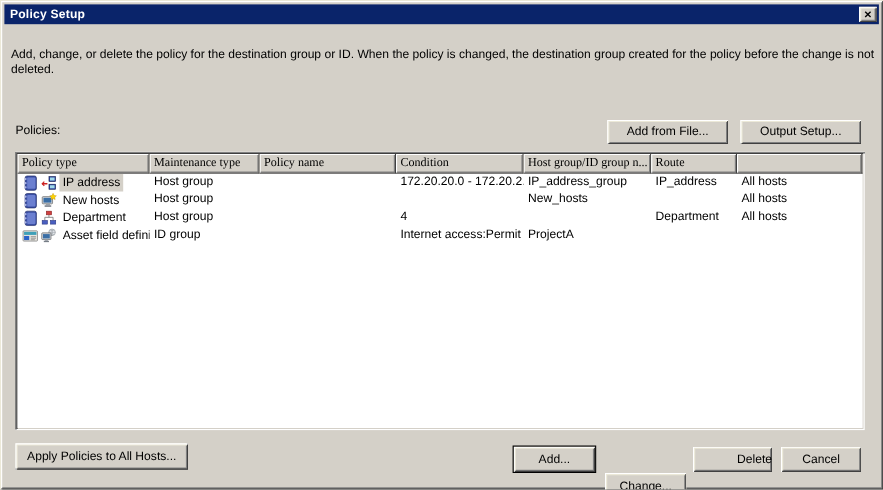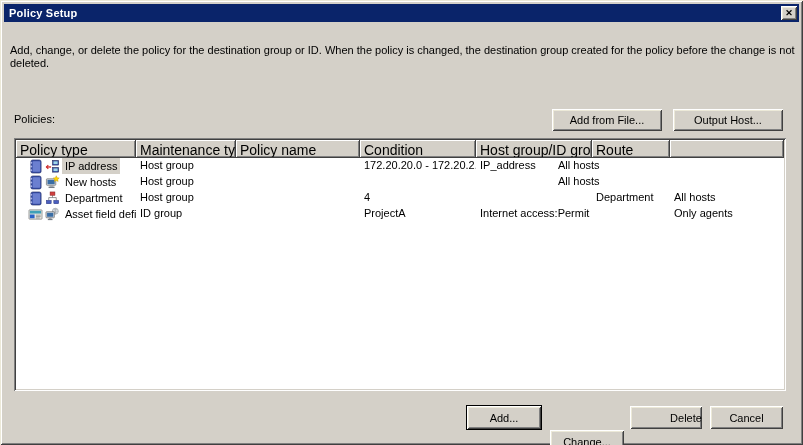--- a/index.html
+++ b/index.html
@@ -68,54 +68,54 @@
   .lv-header{
     display:flex;height:18px;flex:none;background:#D4D0C8;
   }
   .hcell{
     flex:none;height:18px;
     background:#D4D0C8;
     box-shadow: inset 1px 1px 0 #ffffff, inset -1px -1px 0 #808080;
     border-right:1px solid #404040;border-bottom:1px solid #404040;
     padding:2px 0 8px 4px;
     white-space:nowrap;overflow:hidden;
-    font-size:14px;cursor:default;
+    font-size:11px;cursor:default;font-family:Liberation Serif, serif;
   }
   .hcell.fill{flex:1 1 auto;}
   .lv-body{flex:1 1 auto;background:#fff;overflow:hidden;}
   .lrow{
     display:flex;height:16px;align-items:center;cursor:default;
   }
   .lcell{
     flex:none;height:16px;line-height:15px;
     padding-left:4px;
     white-space:nowrap;overflow:hidden;
     font-size:11px;
   }
-  .lcell.first{display:flex;align-items:center;padding-left:12px;}
+  .lcell.first{display:flex;align-items:center;padding-left:4px;}
   .ricon{width:15px;height:15px;flex:none;margin-right:2px;display:inline-flex;}
   .ricon svg{width:15px;height:15px;}
   .rlabel{padding:1px 3px;}
   .rlabel.sel{background:#D4D0C8;}
 </style>
 </head>
 <body>
 
 <div class="dialog">
   <div class="titlebar">
     <span class="title">Policy Setup</span>
     <button class="close-btn">✕</button>
   </div>
 
   <div class="desc">Add, change, or delete the policy for the destination group or ID. When the policy is changed, the destination group created for the policy before the change is not deleted.</div>
 
   <div class="policies-label">Policies:</div>
 
   <button class="btn btn-add-file">Add from File...</button>
-  <button class="btn btn-output-file">Output Host...</button>
+  <button class="btn btn-output-file">Output Setup...</button>
 
   <div class="listview">
     <div class="lv-header">
         <div class="hcell" style="width: 120px;">Policy type</div>
         <div class="hcell" style="width: 100px;">Maintenance type</div>
         <div class="hcell" style="width: 124px;">Policy name</div>
         <div class="hcell" style="width: 116px;">Condition</div>
         <div class="hcell" style="width: 116px;">Host group/ID group n...</div>
         <div class="hcell" style="width: 78px;">Route</div>
         <div class="hcell fill" style="width: 20px;"></div>
@@ -140,20 +140,21 @@
                 <rect x="9" y="2.5" width="4.5" height="3" fill="#9fd8e8"></rect>
                 <rect x="8" y="9" width="6.5" height="5" fill="#2a3f9e" stroke="#101840" stroke-width="0.5"></rect>
                 <rect x="9" y="10" width="4.5" height="3" fill="#9fd8e8"></rect>
               </svg>
             </span>
             <span class="rlabel sel">IP address</span>
           </div>
           <div class="lcell" style="width: 100px;">Host group</div>
           <div class="lcell" style="width: 124px;"></div>
           <div class="lcell" style="width: 116px;">172.20.20.0 - 172.20.2...</div>
+          <div class="lcell" style="width: 116px;">IP_address_group</div>
           <div class="lcell" style="width: 78px;">IP_address</div>
           <div class="lcell" style="width: 91px;">All hosts</div>
           <div class="lcell" style="width: 20px;"></div>
         </div>
         <div class="lrow">
           <div class="lcell first" style="width: 120px;">
             <span class="ricon">
               <svg viewBox="0 0 16 16">
                 <rect x="3" y="1" width="11" height="14" rx="2" fill="#3a4fa5" stroke="#1a2560" stroke-width="0.6"></rect>
                 <rect x="5" y="2.5" width="8" height="11" rx="1" fill="#6b7fd0"></rect>
@@ -169,20 +170,21 @@
                 <rect x="5" y="11" width="4" height="1.4" fill="#9aa0a8"></rect>
                 <rect x="3.8" y="12.4" width="6.4" height="1.5" fill="#767d86"></rect>
                 <path d="M12 0.8l1 2.1 2.2 0.3-1.6 1.5 0.4 2.2-2-1.1-2 1.1 0.4-2.2-1.6-1.5 2.2-0.3z" fill="#ffd400" stroke="#b98d00" stroke-width="0.4"></path>
               </svg>
             </span>
             <span class="rlabel">New hosts</span>
           </div>
           <div class="lcell" style="width: 100px;">Host group</div>
           <div class="lcell" style="width: 124px;"></div>
           <div class="lcell" style="width: 116px;"></div>
+          <div class="lcell" style="width: 116px;">New_hosts</div>
           <div class="lcell" style="width: 78px;"></div>
           <div class="lcell" style="width: 91px;">All hosts</div>
           <div class="lcell" style="width: 20px;"></div>
         </div>
         <div class="lrow">
           <div class="lcell first" style="width: 120px;">
             <span class="ricon">
               <svg viewBox="0 0 16 16">
                 <rect x="3" y="1" width="11" height="14" rx="2" fill="#3a4fa5" stroke="#1a2560" stroke-width="0.6"></rect>
                 <rect x="5" y="2.5" width="8" height="11" rx="1" fill="#6b7fd0"></rect>
@@ -226,26 +228,26 @@
                 <rect x="1" y="5" width="9" height="6.5" rx="0.8" fill="#cfd3d8" stroke="#555" stroke-width="0.6"></rect>
                 <rect x="2.2" y="6.2" width="6.6" height="4.2" fill="#3a6ea5"></rect>
                 <rect x="4" y="11.5" width="3" height="1.2" fill="#9aa0a8"></rect>
                 <rect x="3" y="12.7" width="5" height="1.3" fill="#767d86"></rect>
               </svg>
             </span>
             <span class="rlabel">Asset field defini...</span>
           </div>
           <div class="lcell" style="width: 100px;">ID group</div>
           <div class="lcell" style="width: 124px;"></div>
+          <div class="lcell" style="width: 116px;">Internet access:Permit</div>
           <div class="lcell" style="width: 116px;">ProjectA</div>
-          <div class="lcell" style="width: 116px;">Internet access:Permit</div>
           <div class="lcell" style="width: 78px;"></div>
-          <div class="lcell" style="width: 91px;">Only agents</div>
           <div class="lcell" style="width: 20px;"></div>
         </div>
       </div>
   </div>
 
+  <button class="btn btn-apply-all">Apply Policies to All Hosts...</button>
   <button class="btn default btn-add">Add...</button>
   <button class="btn btn-change">Change...</button>
   <button class="btn btn-delete">Delete</button>
   <button class="btn btn-cancel">Cancel</button>
 </div>
 
 </body></html>

